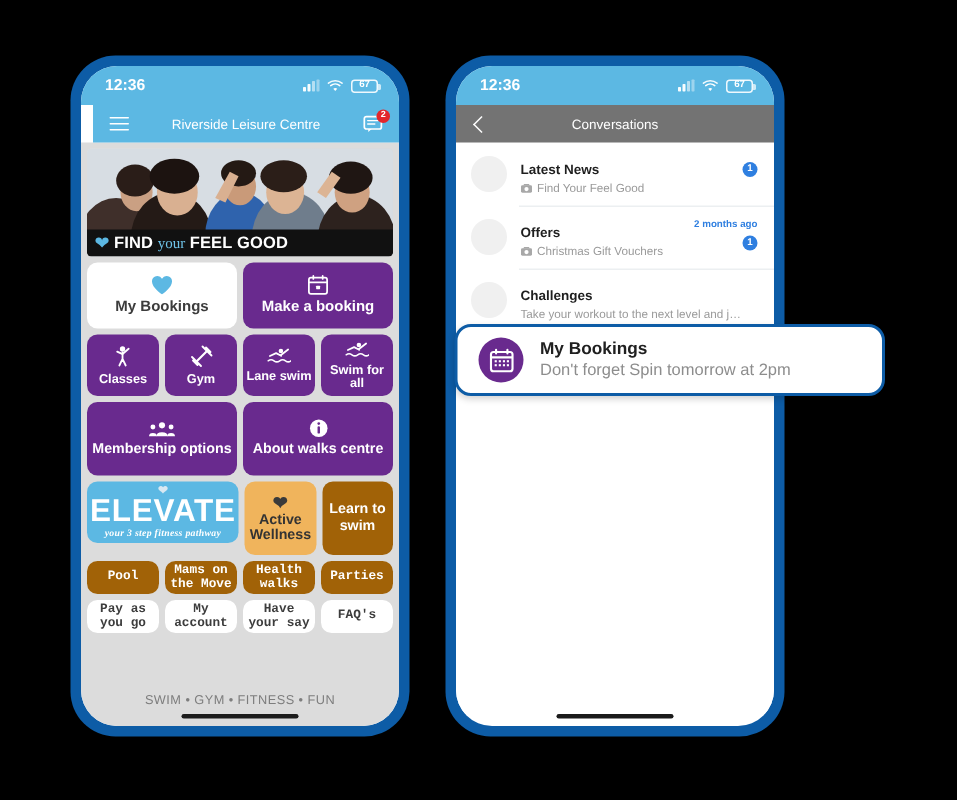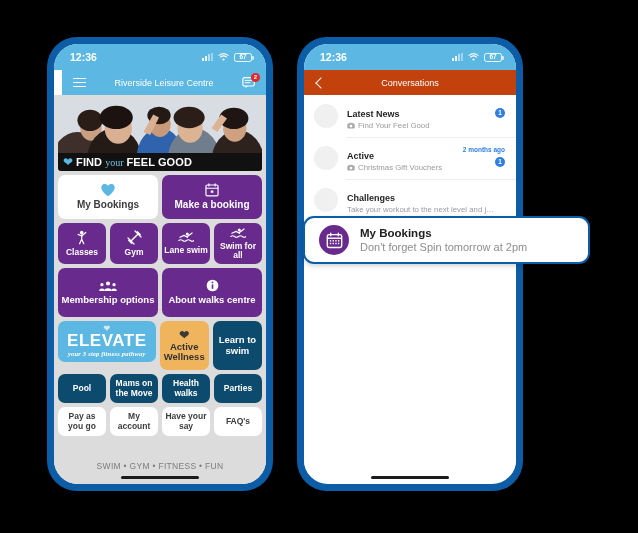--- a/index.html
+++ b/index.html
@@ -106,51 +106,51 @@
   .row { display:flex; gap:4px; }
   .tile {
     border-radius: 7px;
     display:flex; flex-direction:column;
     align-items:center; justify-content:center;
     text-align:center; cursor:pointer;
     color:#fff; font-weight:700; line-height:1.08;
     padding: 2px;
   }
   .tile.purple { background:#692a8e; }
-  .tile.blue   { background:#0c4a6e; }
+  .tile.blue   { background:#a16207; }
   .tile.white  { background:#fff; color:#3c3c3c; }
   .tile.amber  { background:#f0b45c; color:#333; }
   .tile .lbl { font-size:8.5px; }
   .tile.big   { height: 44px; flex:1; }
   .tile.big .lbl { font-size:10px; }
   .tile.med   { height: 41px; flex:1; }
   .tile.wide  { height: 49px; flex:1; }
   .tile.wide .lbl { font-size:9.5px; }
-  .tile.sm    { height: 29px; flex:1; }
+  .tile.sm    { height: 22px; flex:1;font-family:Liberation Mono, monospace; }
   .tile.sm .lbl { font-size:8.5px; }
   .tile.ele   { height: 41px; flex:2.07; background:#5cb8e3;}
   .tile-ico { margin-bottom:3px; display:flex; align-items:center; justify-content:center;}
 
-  .elevate-word{ color:#fff; font-size:17px; font-weight:800; letter-spacing:.5px; line-height:1;}
+  .elevate-word{ color:#fff; font-size:21px; font-weight:800; letter-spacing:.5px; line-height:1;}
   .elevate-sub{ color:#fff; font-size:6.5px; font-style:italic; font-family:"Liberation Serif",serif; margin-top:1px; letter-spacing:.2px;}
   .elevate-heart{ color:#d8e8f2; font-size:8px; line-height:1; margin-bottom:-1px;}
   .aw-heart{ font-size:12px; color:#3a3a3a; line-height:1; margin-bottom:1px;}
 
   .footer-tag{
     text-align:center; color:#7d7d7d; font-size:8.5px;
     padding: 3px 0 5px; letter-spacing:.3px; font-weight:500;
   }
   .home-indicator{
     width:78px; height:2.6px; background:#1b1b1b; border-radius:2px;
     margin: 0 auto 5px;
   }
 
   
   .conv-header{
-    height:25px; background:#c2410c; position:relative;
+    height:25px; background:#737373; position:relative;
     display:flex; align-items:center; padding:0 10px; flex:0 0 auto;
   }
   .back-chev{ width:12px;height:12px; position:relative; cursor:pointer;}
   .back-chev::before{
     content:""; position:absolute; left:3px; top:2px;
     width:7px;height:7px; border-left:1.4px solid #fff; border-bottom:1.4px solid #fff;
     transform:rotate(45deg);
   }
   .conv-title{ position:absolute; left:0;right:0; text-align:center; color:#fff; font-size:9px; font-weight:500; pointer-events:none;}
 
@@ -461,21 +461,21 @@
           </span>
           <span class="conv-right">
             <span class="conv-time" style="visibility: hidden;"></span>
             <span class="badge-blue">1</span>
           </span>
         </div>
 
         <div class="conv-row">
           <span class="avatar"></span>
           <span class="conv-main">
-            <span class="conv-name">Active</span>
+            <span class="conv-name">Offers</span>
             <span class="conv-prev">
               <span class="cam-ico">
                 <svg width="8" height="7" viewBox="0 0 12 10">
                   <rect x=".5" y="2" width="11" height="7.4" rx="1.4" fill="#a8a8a8"></rect>
                   <path d="M3.6.8h4.8l.9 1.4H2.7z" fill="#a8a8a8"></path>
                   <circle cx="6" cy="5.8" r="2.1" fill="#fff"></circle>
                 </svg>
               </span>
               <span>Christmas Gift Vouchers</span>
             </span>

